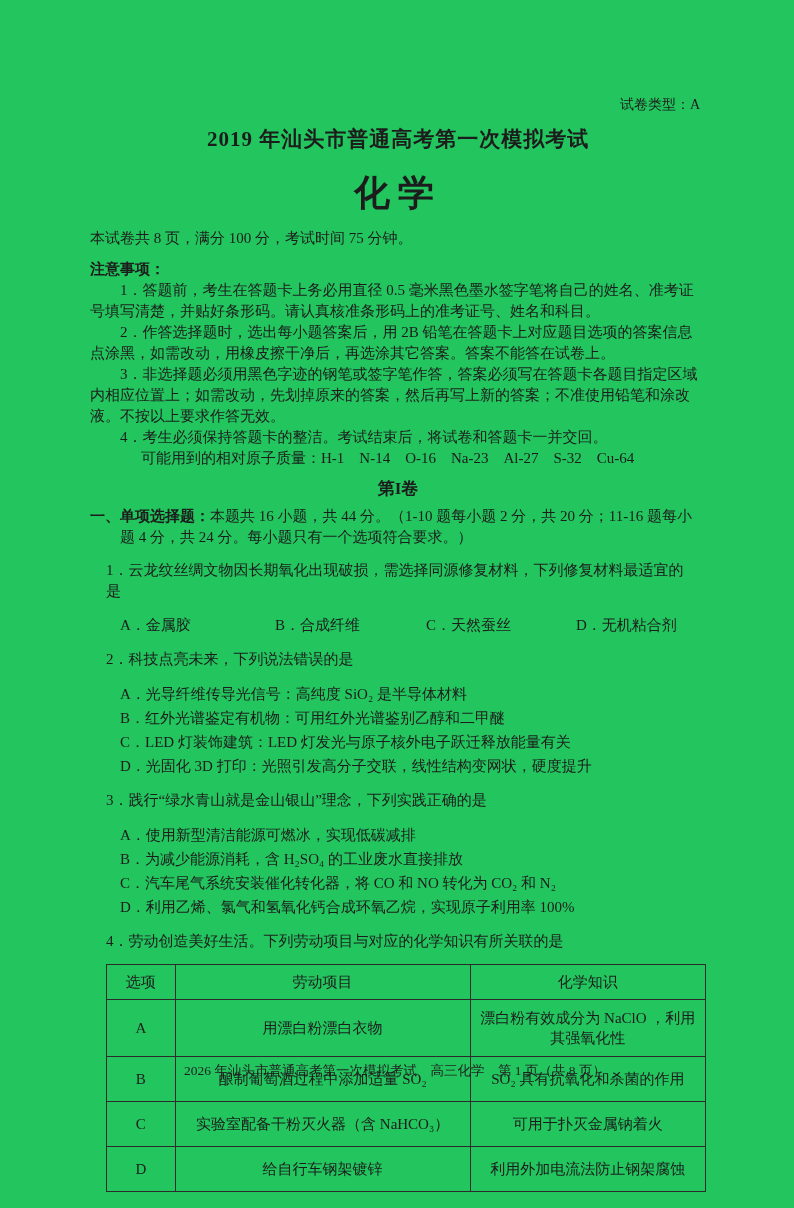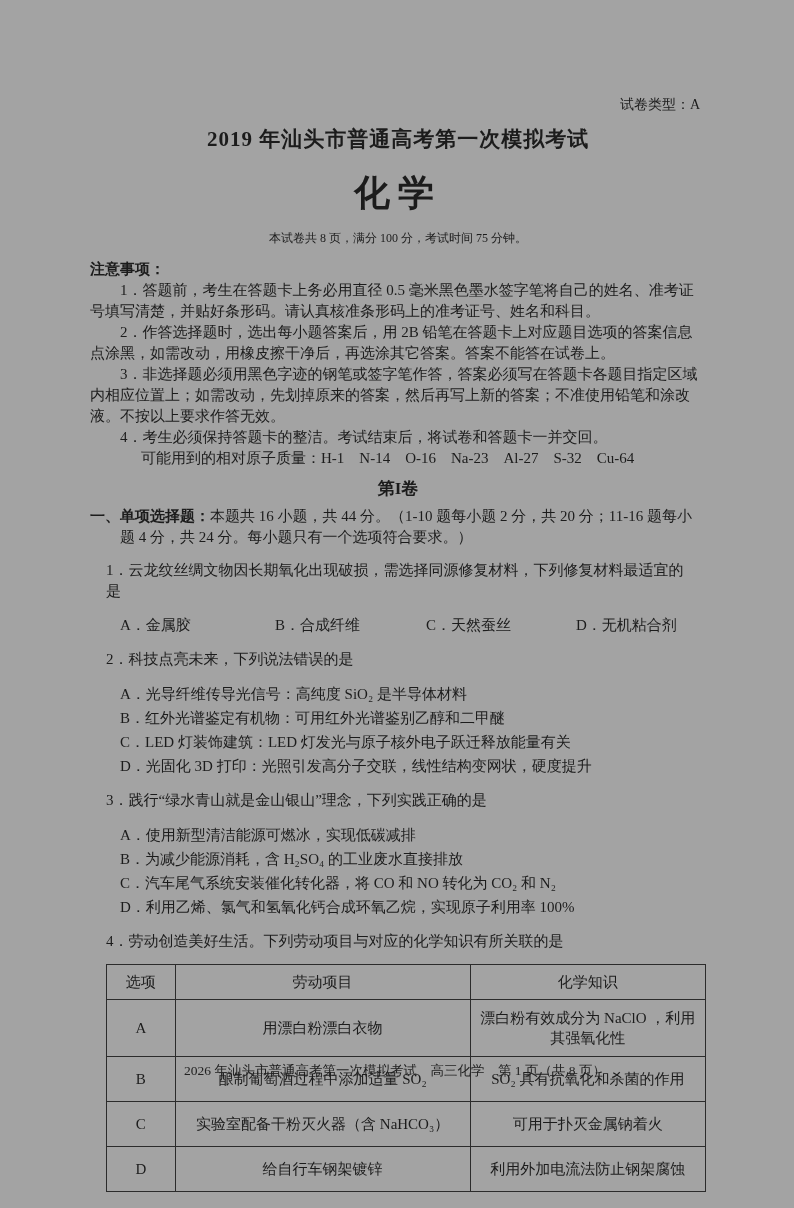--- a/index.html
+++ b/index.html
@@ -1,20 +1,20 @@
 <!DOCTYPE html>
 <html><head>
 <meta charset="utf-8">
 <style>
   html, body { margin: 0; padding: 0; background: #ffffff; }
   .page {
     position: relative;
     width: 794px;
     height: 1208px;
-    background: #a3a3a3;
+    background: #22c55e;
     color: #1c1c1c;
     font-family: "Liberation Serif", "DejaVu Serif", serif;
     font-size: 15px;
     line-height: 21px;
     box-sizing: border-box;
     padding: 96px 88px 0 90px;
     overflow: hidden;
   }
   .paper-type {
     position: absolute;
@@ -34,22 +34,21 @@
   .subject {
     margin: 16px 0 0 0;
     text-align: center;
     font-size: 36px;
     font-weight: 700;
     line-height: 46px;
     letter-spacing: 8px;
   }
   .exam-info {
     margin-top: 12px;
-    text-align: center;
-    font-size: 12px;
+    font-size: 15px;
   }
   .notice { margin-top: 10px; }
   .notice-heading { font-weight: 700; }
   .notice p { margin: 0; text-indent: 2em; }
   .notice p.atomic { text-indent: 3.4em; }
   .volume-title {
     margin-top: 8px;
     text-align: center;
     font-size: 17px;
     font-weight: 700;

